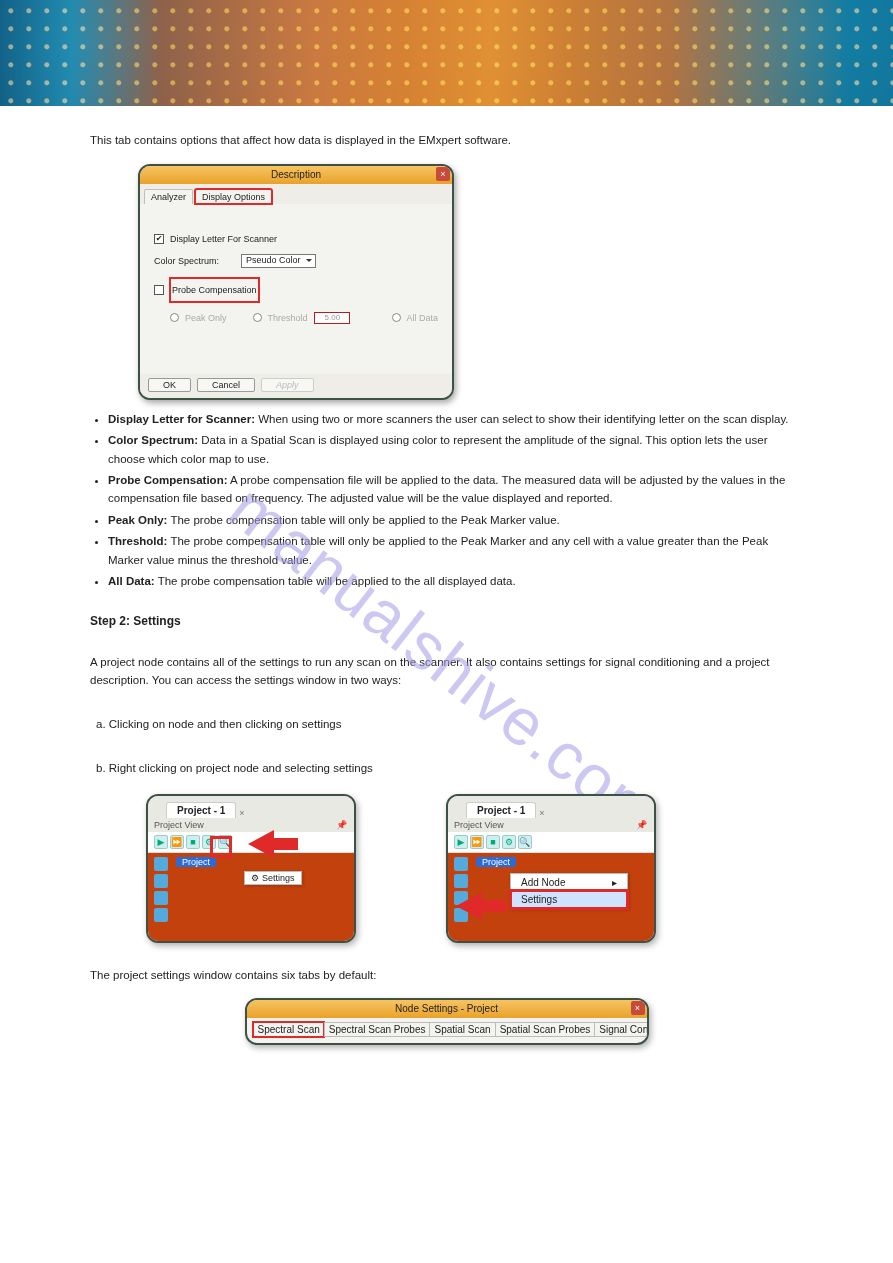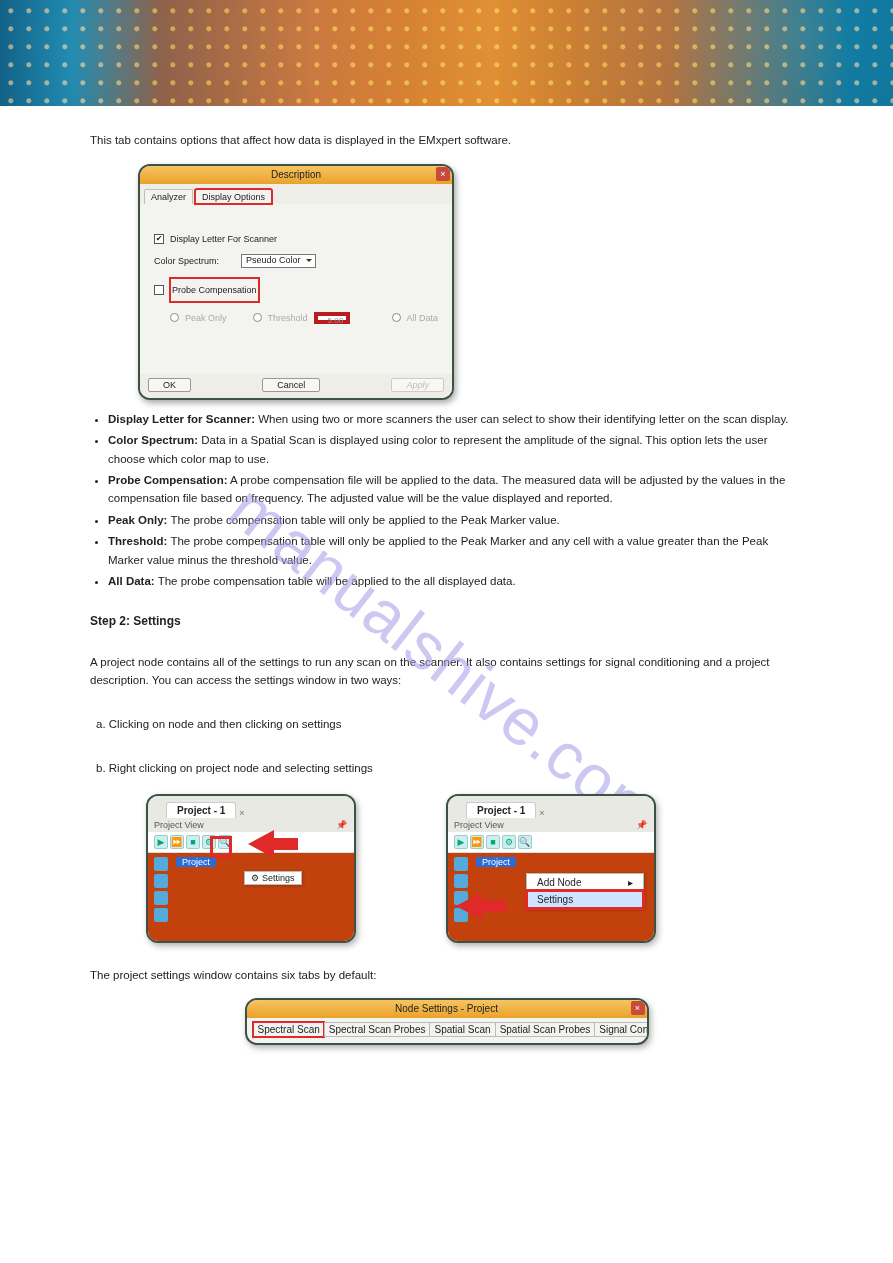--- a/index.html
+++ b/index.html
@@ -21,23 +21,23 @@
   .prefs { width:316px; margin:14px 0 0 48px; }
   .tabs { background:#efede8; padding:5px 4px 0; font-size:9px; display:flex; gap:2px; }
   .tab { padding:2px 6px; border:1px solid #bfbfb6; border-bottom:none; background:#f3f3f0; border-radius:2px 2px 0 0; }
   .tab.hl { outline:2px solid #e02a2a; outline-offset:-1px; }
   .prefs-body { padding:20px 14px 10px; font-size:9px; min-height:170px; }
   .row { display:flex; align-items:center; gap:6px; margin:10px 0; }
   .cb { width:10px; height:10px; border:1px solid #555; background:#fff; display:inline-flex; align-items:center; justify-content:center; font-size:8px; }
   .sel { border:1px solid #777; background:#fff; padding:0 14px 0 4px; height:14px; font-size:9px; position:relative; min-width:70px; }
   .sel::after { content:""; position:absolute; right:3px; top:4px; border:3px solid transparent; border-top-color:#333; }
   .radio { width:9px; height:9px; border:1px solid #888; border-radius:50%; background:#fff; display:inline-block; }
-  .txtin { border:4px solid #b91c1c; background:#fff; height:12px; width:36px; font-size:8px; padding:0 10px; color:#999; }
+  .txtin { border:1px solid #b91c1c; background:#fff; height:12px; width:36px; font-size:8px; padding:0 10px; color:#999; }
   .hlbox { outline:2px solid #e02a2a; outline-offset:-1px; padding:7px 2px; }
-  .btnrow { display:flex; justify-content:space-between; gap:6px; padding:4px 8px 6px; background:#efede8; }
+  .btnrow { display:flex; justify-content:flex-start; gap:6px; padding:4px 8px 6px; background:#efede8; }
   .btn { border:1px solid #999; background:#f7f7f4; padding:1px 14px; font-size:9px; border-radius:2px; }
   .btn.ghost { color:#bbb; border-color:#ccc; }
   .bullets { margin:10px 0 6px 18px; font-size:11.5px; line-height:1.6; list-style:disc; }
   .bullets li { margin:3px 0; }
   .bullets .label { font-weight:bold; }
   .subhdr { margin-top:24px; font-size:12px; font-weight:bold; }
   .mini-pair { display:flex; gap:90px; margin:16px 0 0 56px; }
   .mini { width:210px; border:2px solid #3d5245; border-radius:12px; background:#f3f3f0; overflow:hidden; box-shadow:2px 3px 6px rgba(0,0,0,.3); position:relative; }
   .mini .tabhdr { display:flex; align-items:flex-end; height:22px; background:#e9e9e4; font-size:10px; }
   .mini .tabhdr .doc { margin-left:18px; padding:2px 10px; background:#fff; border:1px solid #ccc; border-bottom:none; border-radius:3px 3px 0 0; font-weight:bold; }
@@ -189,21 +189,21 @@
       </div>
       <div class="tree">
         <div class="sidecol">
           <span class="sq"></span>
           <span class="sq"></span>
           <span class="sq"></span>
           <span class="sq"></span>
         </div>
         <div class="treemain">
           <span class="projnode">Project</span>
-          <div class="ctxmenu" style="left:50px; top:16px;">
+          <div class="ctxmenu" style="left:34px; top:16px;">
             <div class="item">
                 <span>Add Node</span>
                 <span>▸</span>
               </div>
             <div class="item hl">
                 <span>Settings</span>
               </div>
           </div>
         </div>
       </div>

